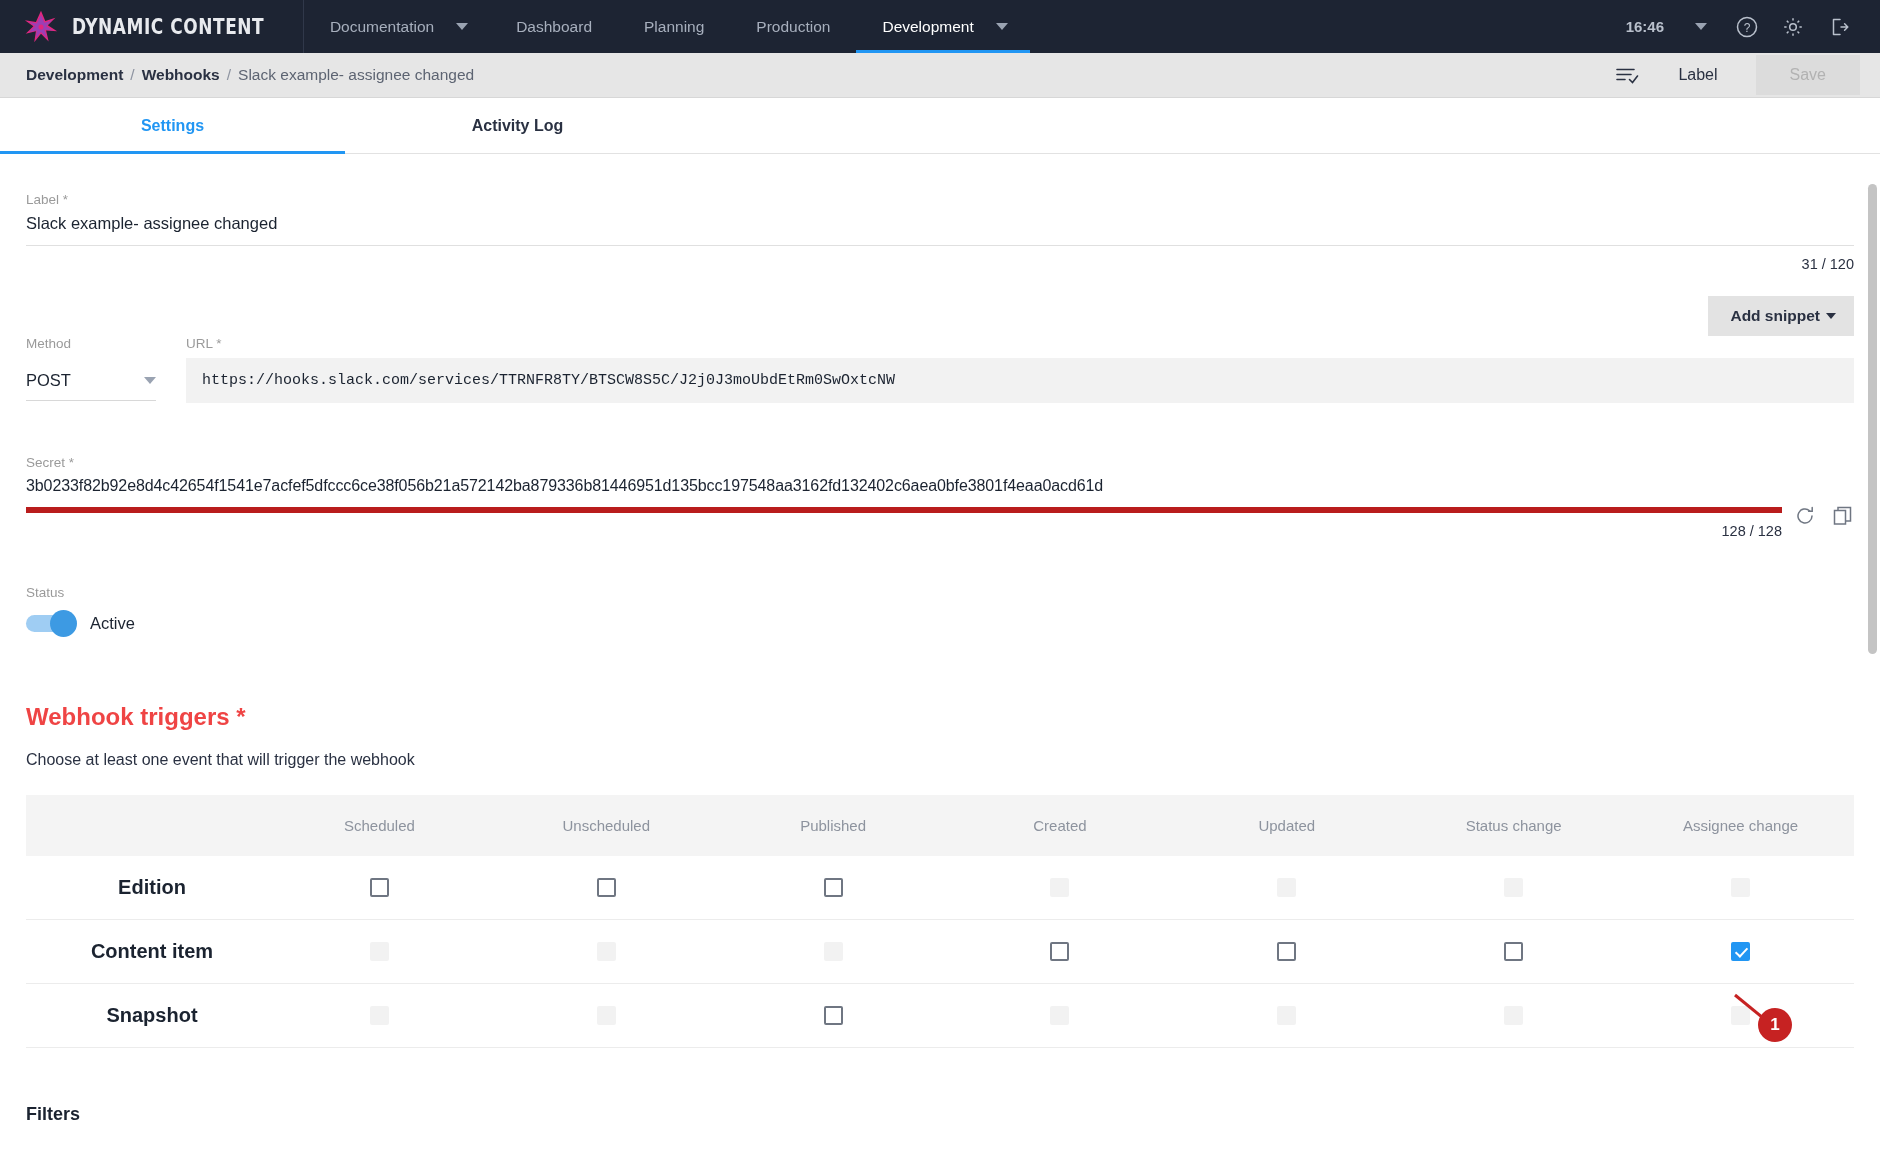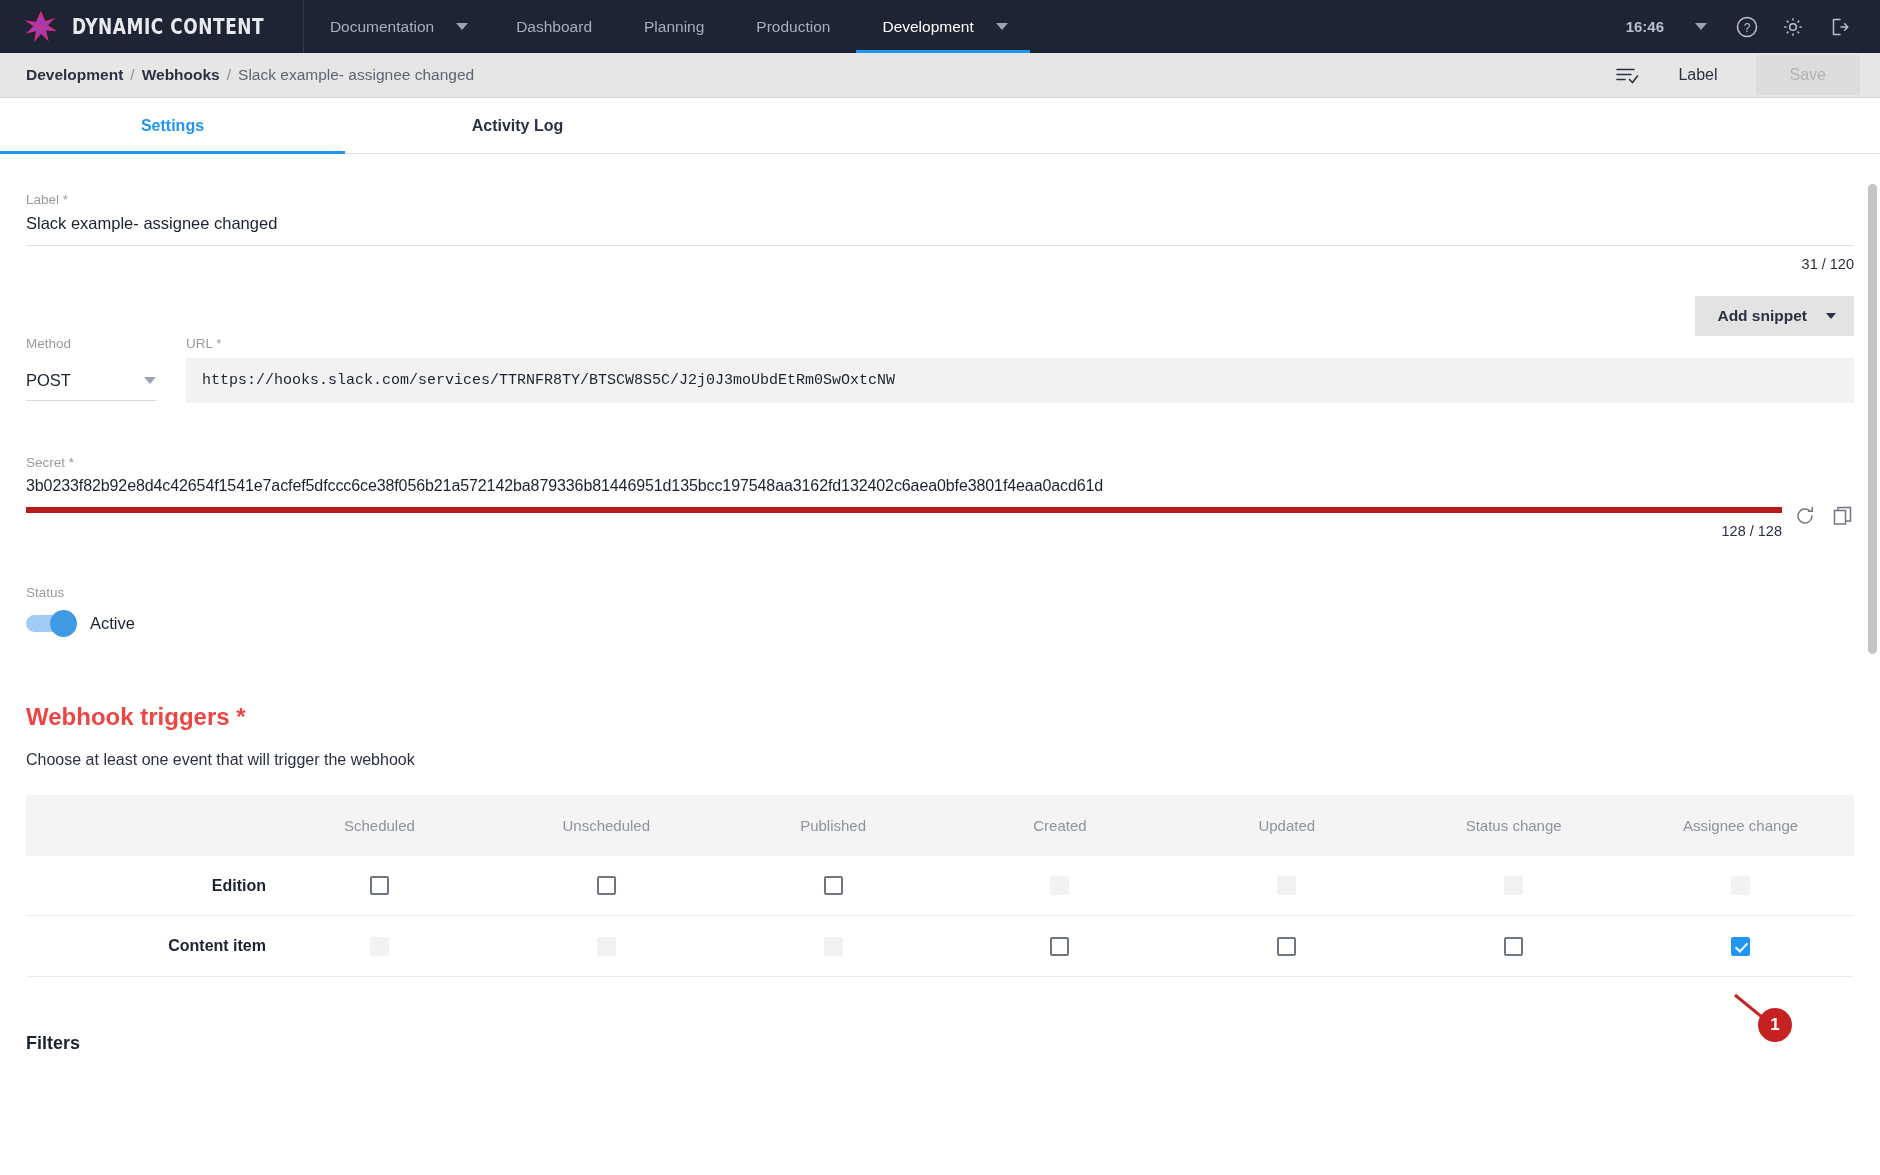--- a/index.html
+++ b/index.html
@@ -227,21 +227,21 @@
   .snippet-btn {
     background: #e3e3e3;
     border: none;
     font-family: inherit;
     font-size: 15.5px;
     font-weight: 700;
     color: #2a3142;
     padding: 11px 18px 11px 22px;
     display: flex;
     align-items: center;
-    gap: 19px;
+    gap: 6px;
     cursor: pointer;
   }
   .snippet-btn .caret {
     border-top-color: #2a3142;
     border-left-width: 5px;
     border-right-width: 5px;
     border-top-width: 6px;
   }
 
   
@@ -336,23 +336,23 @@
     padding: 22px 0;
   }
   table.triggers thead th.rowhead { width: 240px; }
   table.triggers tbody td {
     border-bottom: 1px solid #ececec;
     padding: 20px 0;
     text-align: center;
     height: 59px;
   }
   table.triggers tbody td.rowhead {
-    text-align: right;
+    text-align: center;
     padding-left: 12px;
-    font-size: 16px;
+    font-size: 20px;
     font-weight: 700;
     color: #1b2330;
   }
   .cbox {
     display: inline-block;
     width: 19px; height: 19px;
     border: 2px solid #6f7682;
     border-radius: 2px;
     background: #fff;
     cursor: pointer;
@@ -622,20 +622,37 @@
           <td>
             <span class="cbox"></span></td>
           <td>
             <span class="cbox"></span></td>
           <td>
             <span class="cbox"></span></td>
           <td>
             <span class="cbox checked"></span></td>
         </tr>
 
+        <tr>
+          <td class="rowhead">Snapshot</td>
+          <td>
+            <span class="cbox disabled"></span></td>
+          <td>
+            <span class="cbox disabled"></span></td>
+          <td>
+            <span class="cbox"></span></td>
+          <td>
+            <span class="cbox disabled"></span></td>
+          <td>
+            <span class="cbox disabled"></span></td>
+          <td>
+            <span class="cbox disabled"></span></td>
+          <td>
+            <span class="cbox disabled"></span></td>
+        </tr>
 
       </tbody>
     </table>
 
     <div class="filters-title">Filters</div>
   </div>
 
   <div class="scrollbar-track">
     <div class="scrollbar-thumb"></div>
   </div>

